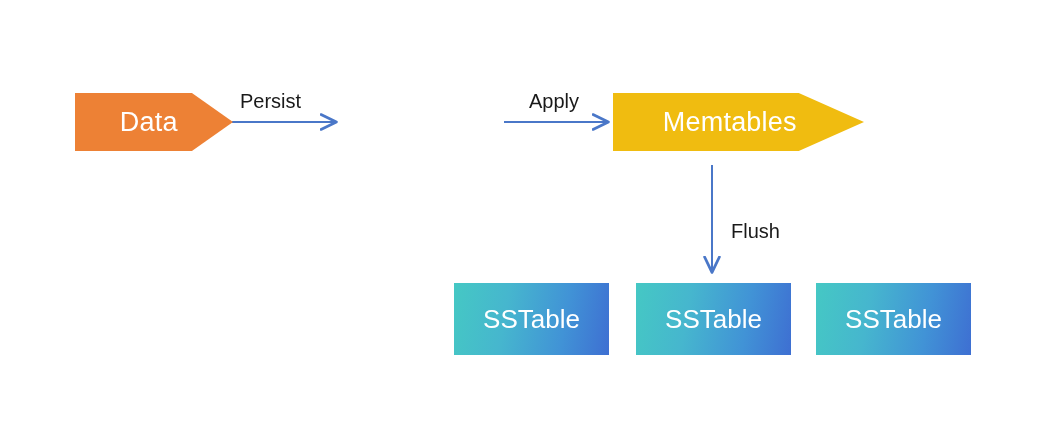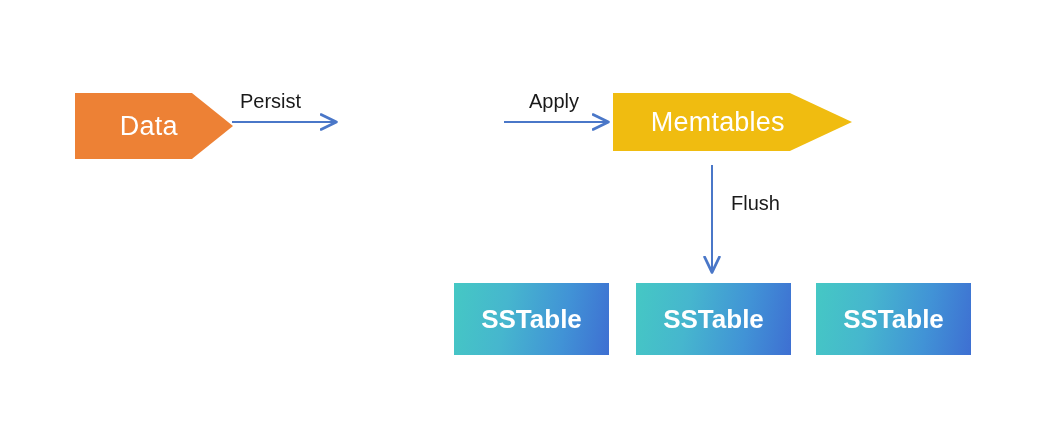--- a/index.html
+++ b/index.html
@@ -34,66 +34,66 @@
     clip-path: polygon(0% 0%, 74% 0%, 100% 50%, 74% 100%, 0% 100%);
   }
   .chev .chev-label {
     
     transform: translateX(-9%);
     white-space: nowrap;
   }
 
   #shape-data {
     left: 75px;  top: 93px;
-    width: 158px; height: 66px;
+    width: 158px; height: 58px;
     background: #ED8135;
   }
   #shape-wal {
     left: 341px; top: 93px;
     width: 166px; height: 58px;
     background: #70AD47;
   }
   #shape-memtables {
     left: 613px; top: 93px;
     width: 239px; height: 58px;
     background: #F0BC10;
+    padding-left: 12px;
   }
   #shape-wal .chev-label { transform: translateX(-11%); }
   #shape-memtables .chev-label { transform: translateX(-11%); }
 
   
   .sstable {
     position: absolute;
     top: 283px;
     width: 155px;
     height: 72px;
     display: flex;
     align-items: center;
     justify-content: center;
     color: #ffffff;
     font-size: 26px;
     line-height: 1;
     background: linear-gradient(100deg, #45C8C4 0%, #46B6CE 34%, #4193D6 70%, #3E6FD2 100%);
-    font-weight: bold;
   }
   #sstable-1 { left: 454px; }
   #sstable-2 { left: 636px; }
   #sstable-3 { left: 816px; }
 
   
   .conn-label {
     position: absolute;
     color: #1a1a1a;
     font-size: 20px;
     line-height: 1;
     white-space: nowrap;
   }
   #label-persist { left: 240px; top: 91px; }
   #label-apply   { left: 529px; top: 91px; }
-  #label-flush   { left: 731px; top: 193px; }
+  #label-flush   { left: 731px; top: 221px; }
 
   
   #connectors {
     position: absolute;
     left: 0; top: 0;
     width: 1054px; height: 436px;
     pointer-events: none;
   }
 </style>
 </head>

